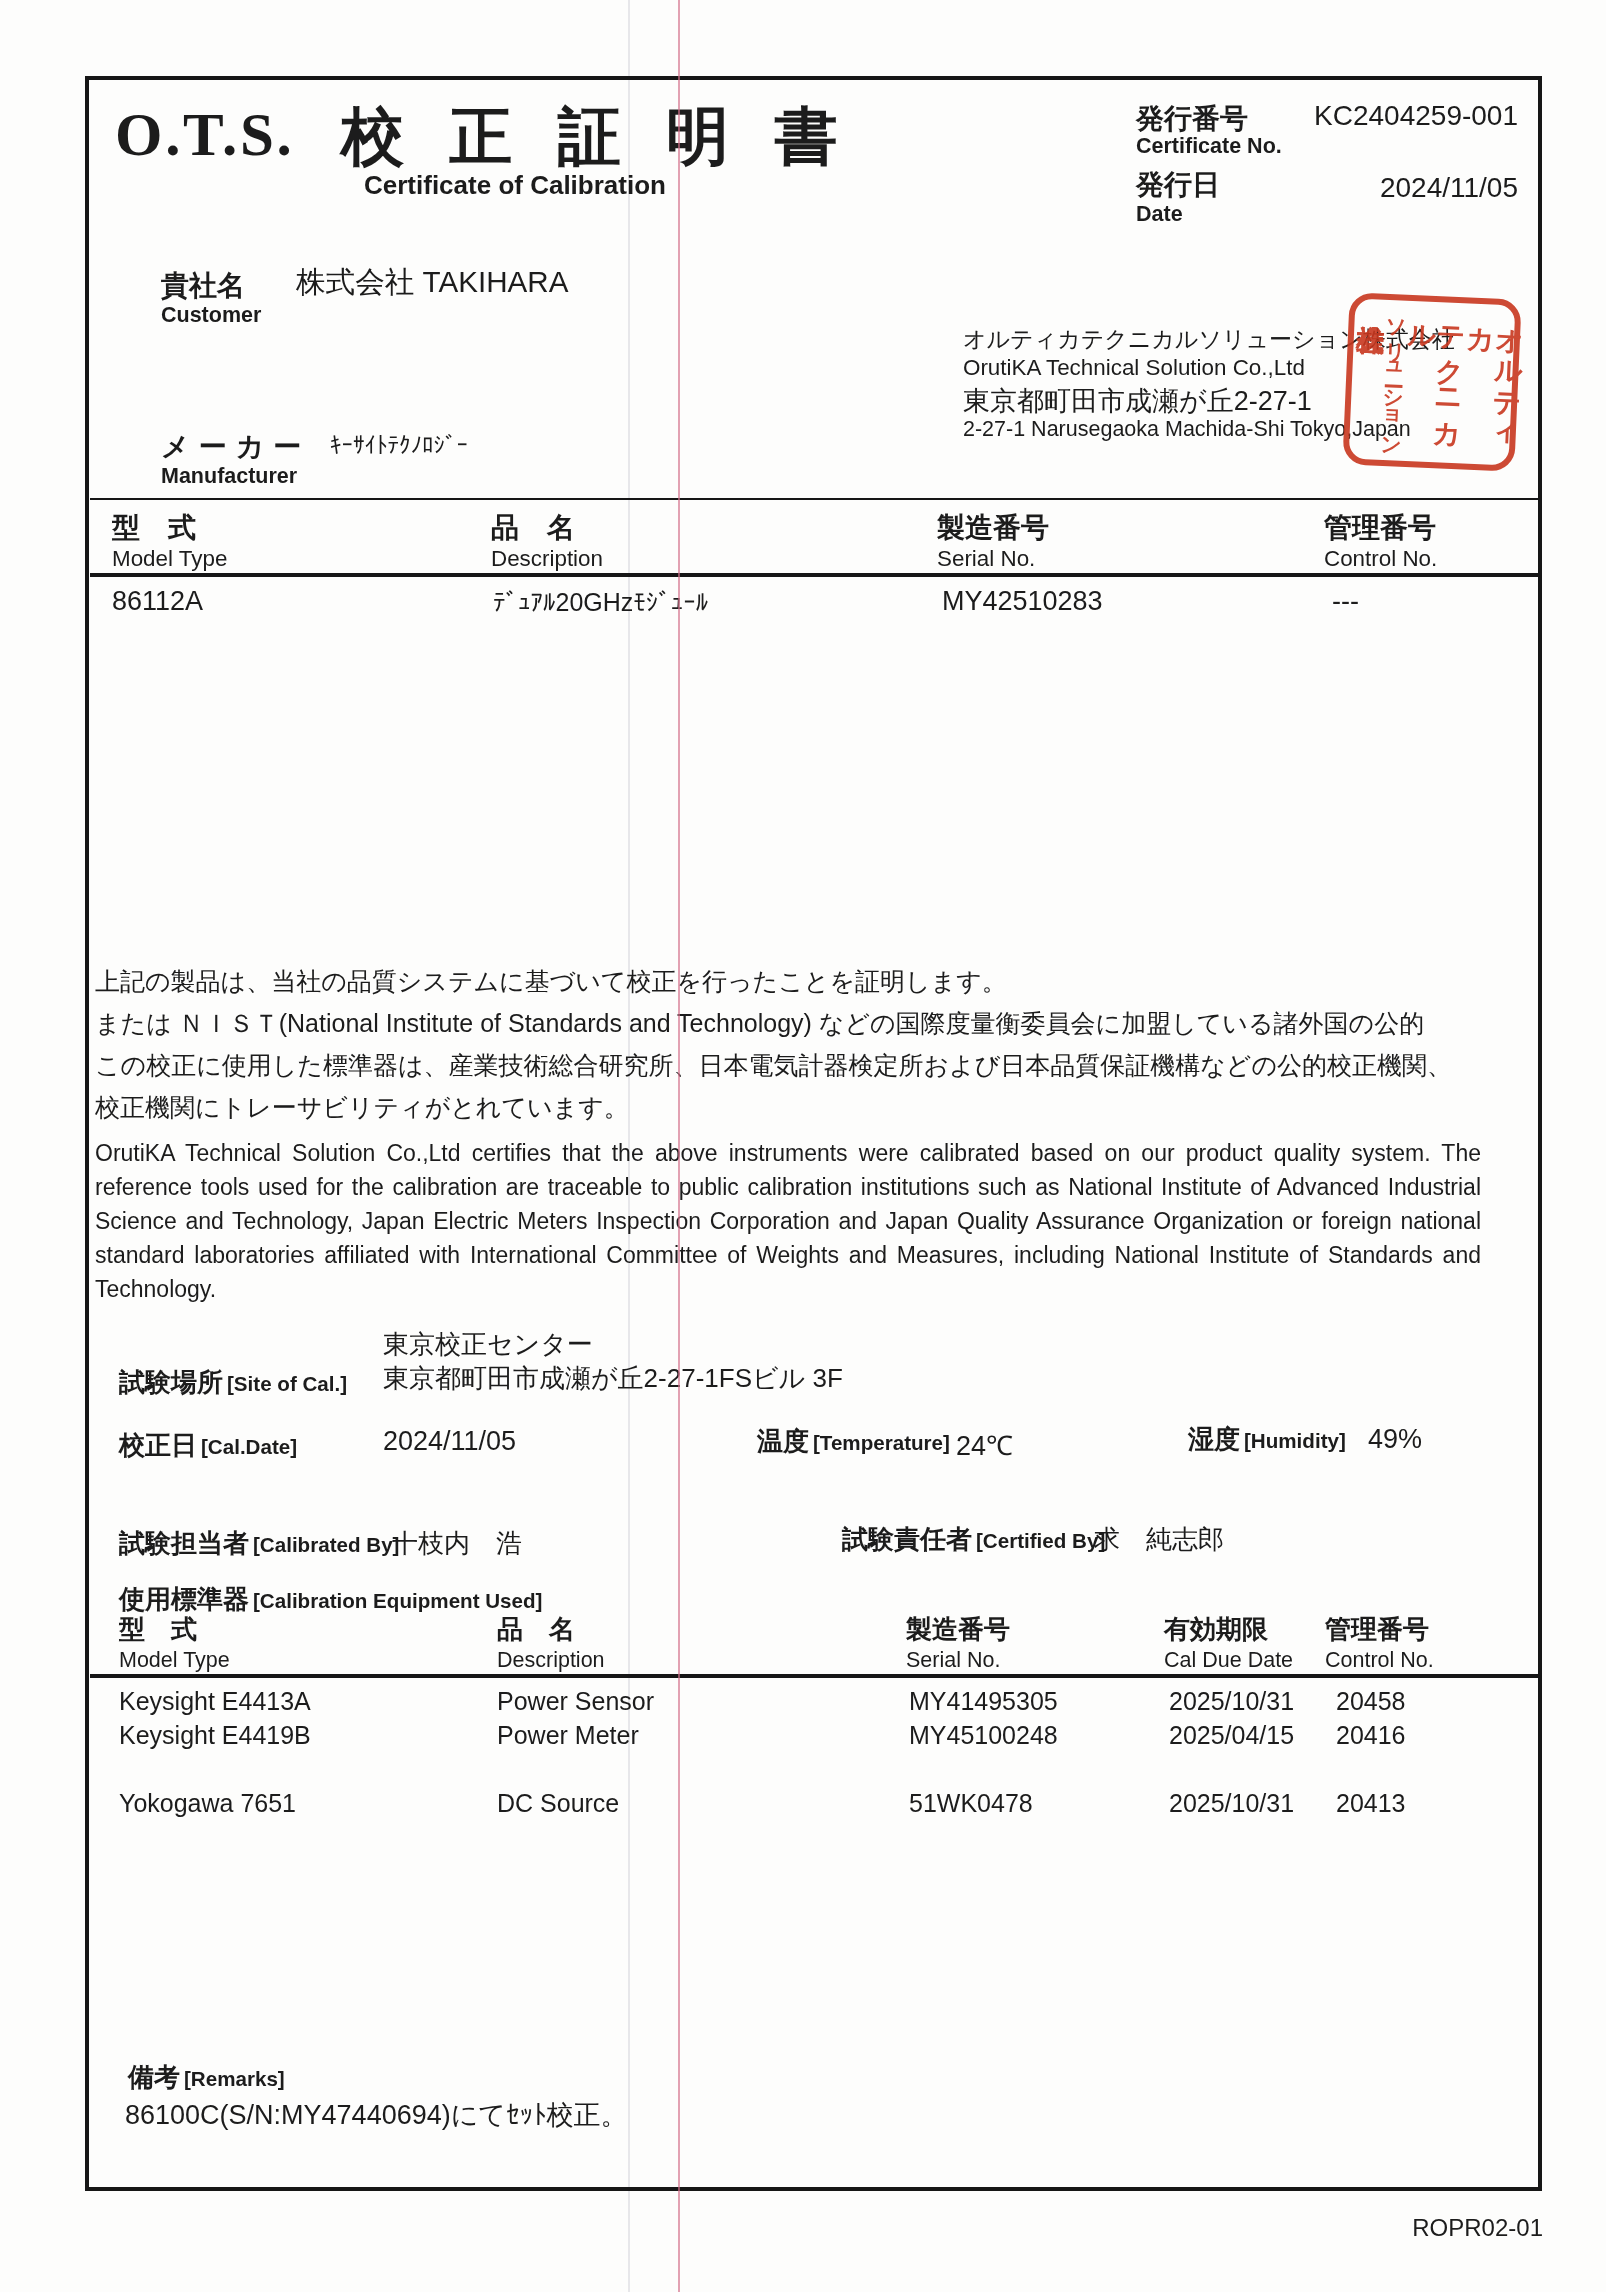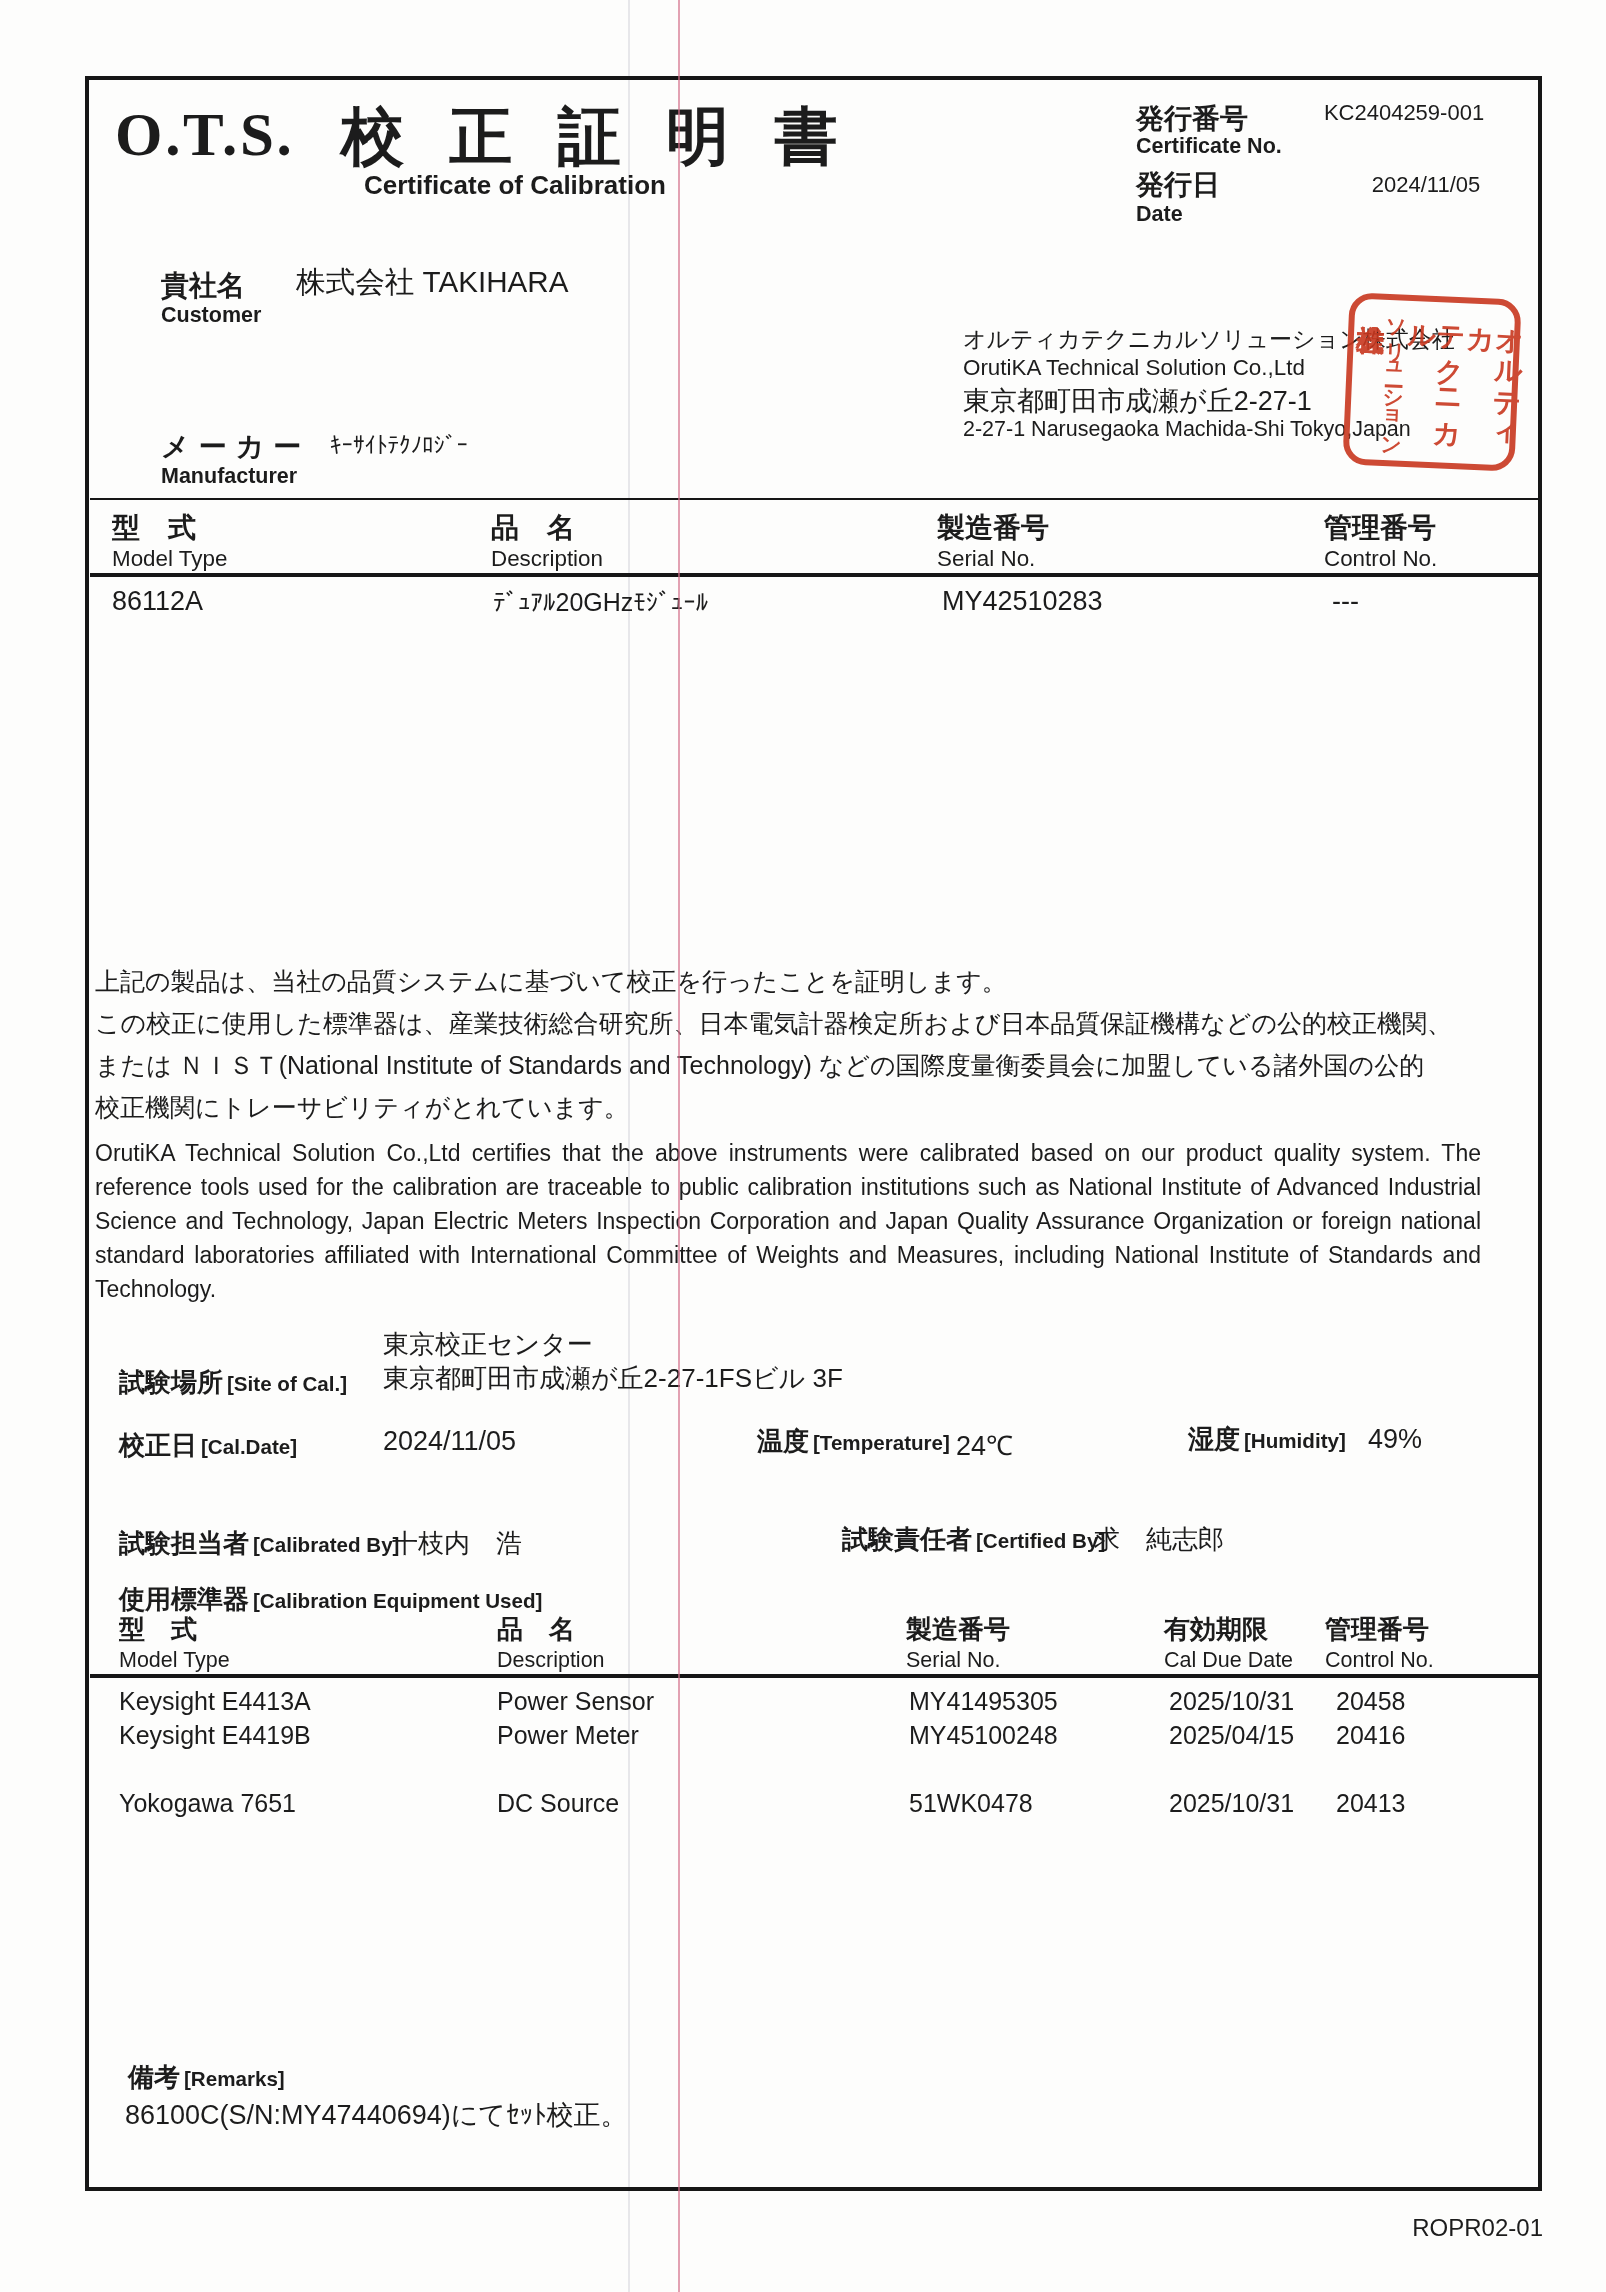--- a/index.html
+++ b/index.html
@@ -18,21 +18,21 @@
   
   .frame{position:absolute;left:85px;top:76px;width:1457px;height:2115px;border:4.5px solid #161616;box-sizing:border-box;}
   
   .logo{left:115px;top:100px;font-family:"Liberation Serif", serif;font-weight:700;font-size:61px;letter-spacing:2.7px;}
   .title-jp{left:341px;top:86px;font-size:63px;font-weight:700;letter-spacing:0.72em;margin-top:8px;}
   .title-en{left:364px;top:170px;font-size:26px;font-weight:700;}
   .lbl-jp{font-weight:700;font-size:28px;}
   .lbl-en{font-weight:700;font-size:21.5px;}
   .issue-lbl-jp{left:1136px;font-weight:700;font-size:28px;}
   .issue-lbl-en{left:1136px;font-weight:700;font-size:21.5px;}
-  .issue-val{font-size:22px;text-align:center;}
+  .issue-val{font-size:28px;text-align:right;}
   
   .cust-val{font-size:29.6px;}
   .issuer{left:963px;}
   .stamp{
     position:absolute;left:1346px;top:296px;width:172px;height:172px;
     border:6.3px solid #c8371f;border-radius:23px;box-sizing:border-box;
     transform:rotate(2.5deg);opacity:.9;z-index:30;
     display:flex;flex-direction:row-reverse;justify-content:space-around;
     padding:3.6px 1.8px;color:#c8371f;
   }
@@ -101,22 +101,22 @@
   <div class="abs" style="left:937px;top:546px;font-size:22.4px;">Serial No.</div>
   <div class="abs" style="left:1324px;top:546px;font-size:22.4px;">Control No.</div>
   <div class="hline" style="top:573px;height:3.6px;"></div>
   <div class="abs val30" style="left:112px;top:586px;">86112A</div>
   <div class="abs" style="left:493px;top:588px;font-size:25px;">ﾃﾞｭｱﾙ20GHzﾓｼﾞｭｰﾙ</div>
   <div class="abs val30" style="left:942px;top:586px;">MY42510283</div>
   <div class="abs val30" style="left:1332px;top:586px;">---</div>
 
   <div class="abs para-jp">
     <div>上記の製品は、当社の品質システムに基づいて校正を行ったことを証明します。</div>
+    <div>または ＮＩＳＴ(National Institute of Standards and Technology) などの国際度量衡委員会に加盟している諸外国の公的</div>
     <div>この校正に使用した標準器は、産業技術総合研究所、日本電気計器検定所および日本品質保証機構などの公的校正機関、</div>
-    <div>または ＮＩＳＴ(National Institute of Standards and Technology) などの国際度量衡委員会に加盟している諸外国の公的</div>
     <div>校正機関にトレーサビリティがとれています。</div>
   </div>
   <div class="para-en">OrutiKA Technical Solution Co.,Ltd certifies that the above instruments were calibrated based on our product quality system. The reference tools used for the calibration are traceable to public calibration institutions such as National Institute of Advanced Industrial Science and Technology, Japan Electric Meters Inspection Corporation and Japan Quality Assurance Organization or foreign national standard laboratories affiliated with International Committee of Weights and Measures, including National Institute of Standards and Technology.</div>
 
   <div class="abs sec-lbl" style="left:119px;top:1329px;margin-top:36px;">
     <span class="jp">試験場所</span>
     <span class="en">[Site of Cal.]</span>
   </div>
   <div class="abs val29" style="left:383px;top:1327px;">東京校正センター</div>
   <div class="abs val29" style="left:383px;top:1361px;">東京都町田市成瀬が丘2-27-1FSビル 3F</div>

